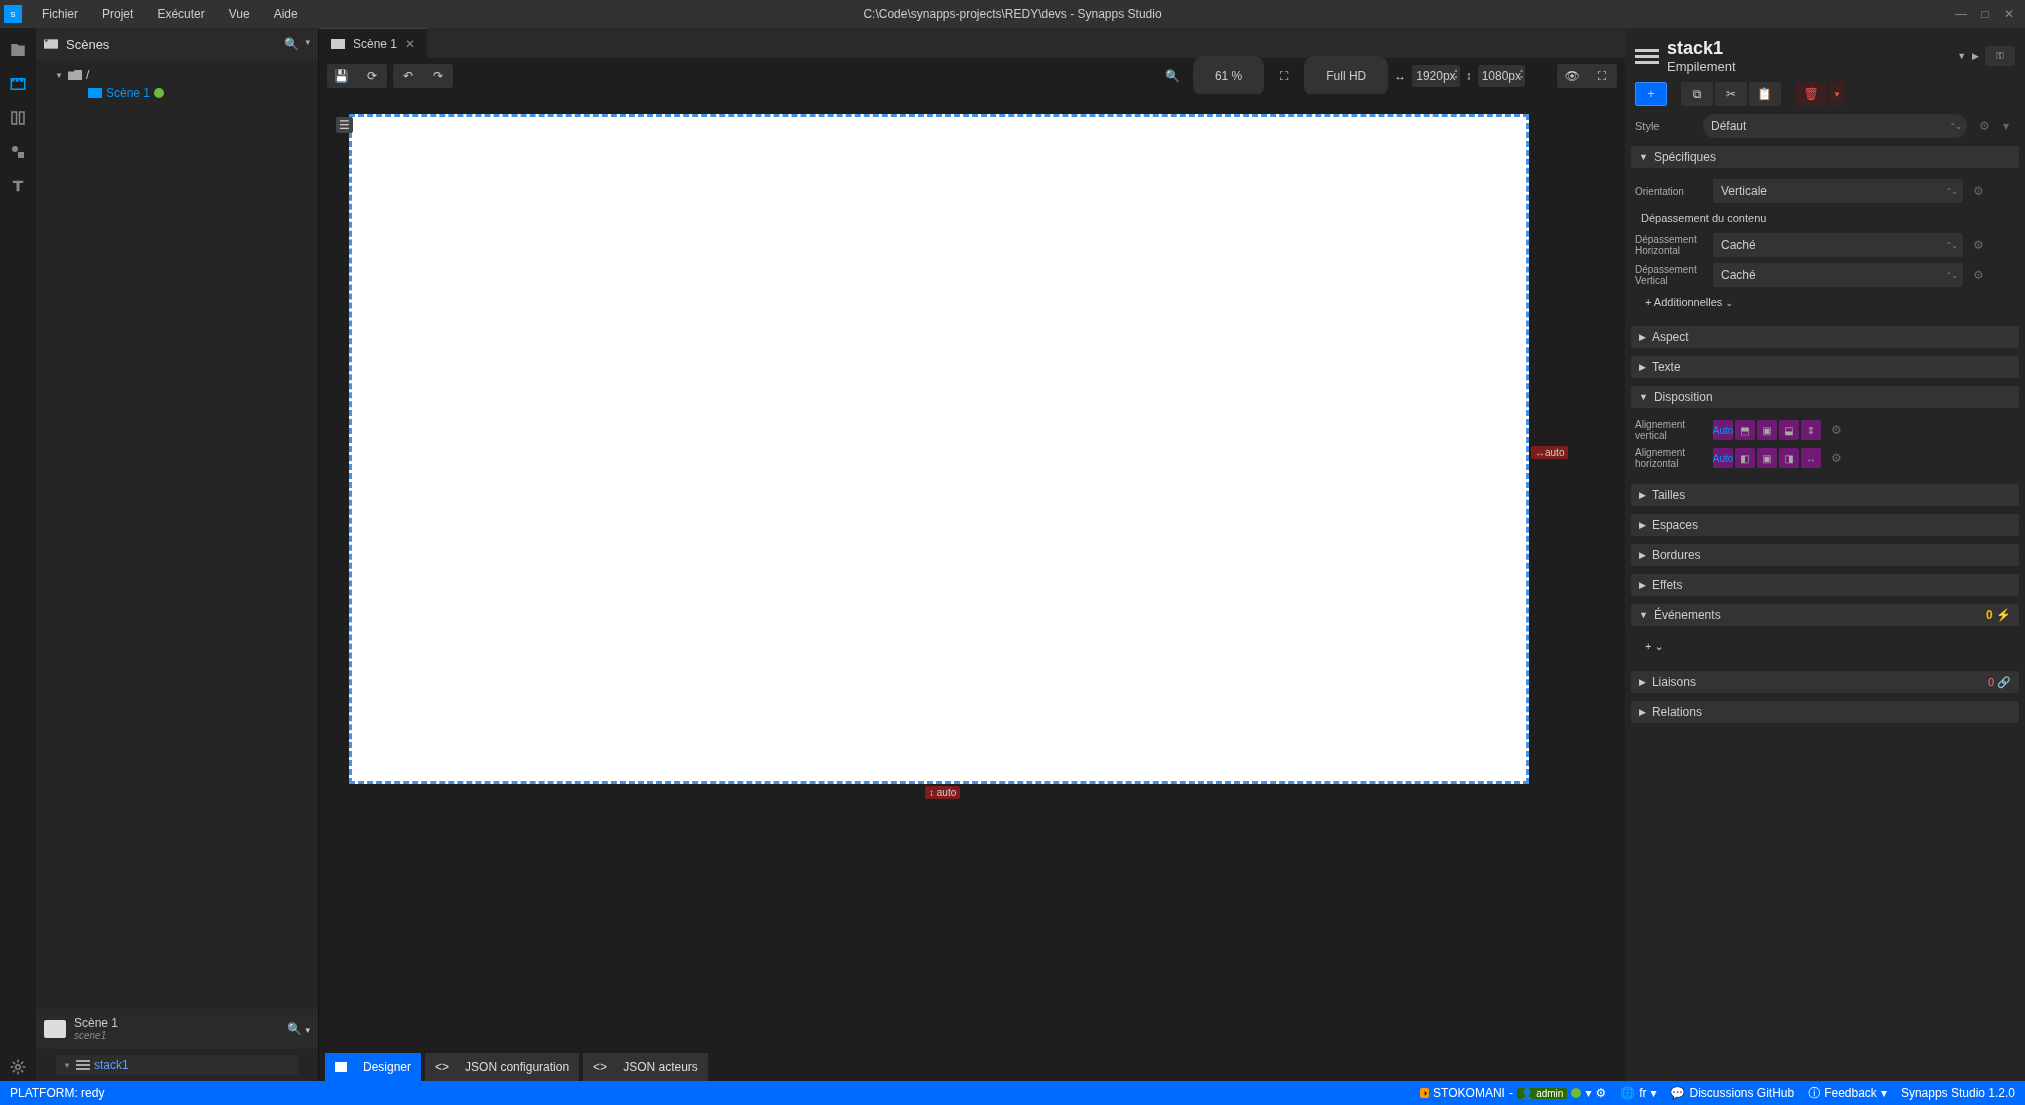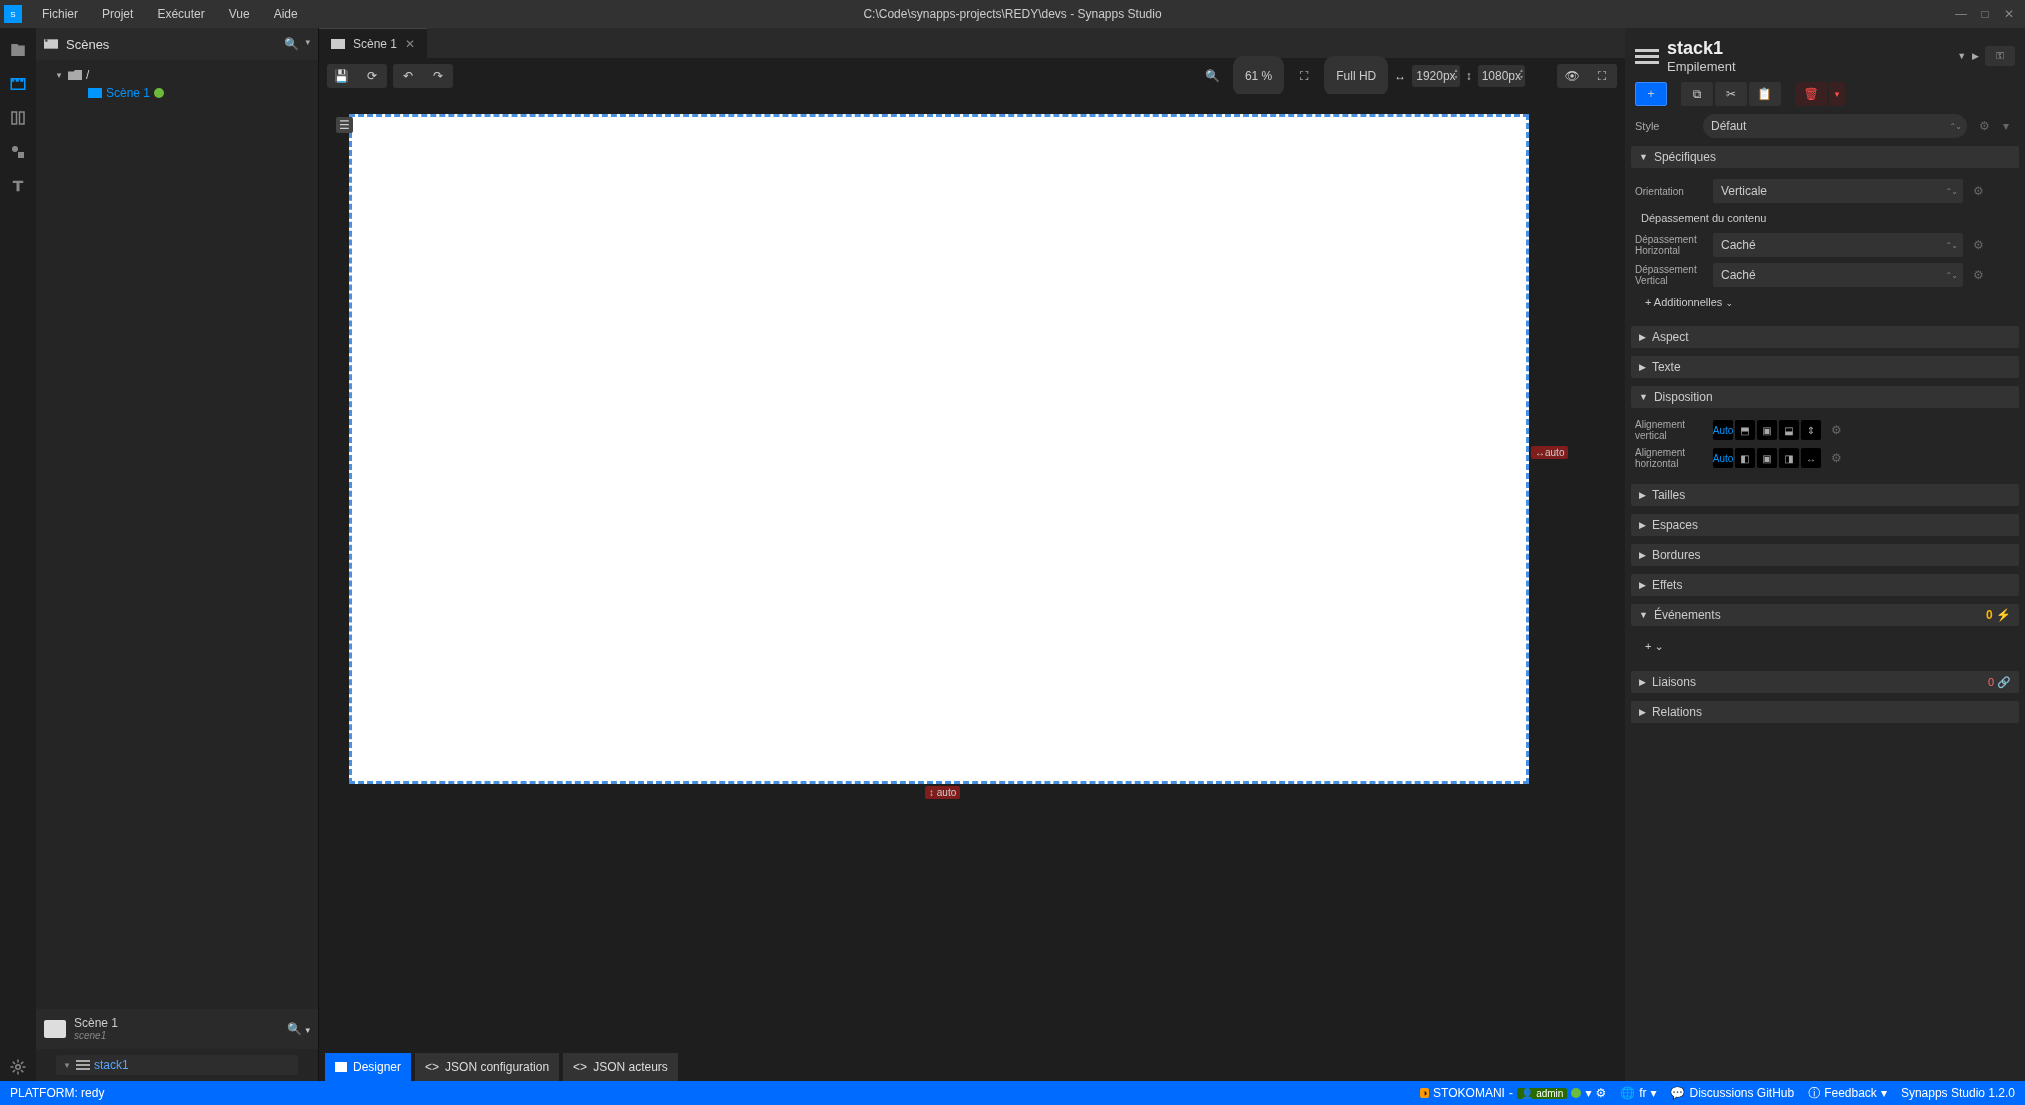--- a/index.html
+++ b/index.html
@@ -38,29 +38,29 @@
 .stack-icon span{height:2px;background:#aaa}
 .stack-label{color:#5aa5ff}
 .center{flex:1;display:flex;flex-direction:column;min-width:0}
 .tab-bar{height:30px;background:#2a2a2a;display:flex;align-items:center}
 .tab{height:100%;display:flex;align-items:center;gap:8px;padding:0 12px;background:#1e1e1e;border-top:1px solid #444}
 .tab .close{color:#888;cursor:pointer;font-size:12px}
 .toolbar{height:36px;display:flex;align-items:center;padding:0 8px;gap:6px;background:#1e1e1e}
 .tool-group{display:flex;gap:2px;background:#333;border-radius:3px;padding:1px}
 .tool-btn{width:28px;height:22px;display:flex;align-items:center;justify-content:center;color:#ccc;cursor:pointer;border-radius:2px}
 .spacer{flex:1}
-.zoom-display{padding:0 12px;height:40px;display:flex;align-items:center;background:#333;border-radius:10px;gap:8px}
+.zoom-display{padding:0 22px;height:40px;display:flex;align-items:center;background:#333;border-radius:10px;gap:8px}
 .dim{height:22px;display:flex;align-items:center;background:#333;border-radius:3px;padding:0 4px;position:relative}
 .dim .stepper{position:absolute;right:2px;top:1px;display:flex;flex-direction:column;font-size:6px;color:#888}
 .canvas-wrap{flex:1;background:#1e1e1e;position:relative;overflow:hidden}
 .canvas{position:absolute;left:30px;top:20px;width:1180px;height:670px;background:#fff;border:3px dashed #4a90e2}
 .canvas .hh{position:absolute;left:-16px;top:0;background:#444;padding:1px 3px;color:#ccc;border-radius:2px}
 .auto-label{position:absolute;font-size:10px;background:#7f1d1d;color:#ccc;padding:1px 4px;border-radius:2px}
 .bottom-tabs{height:28px;display:flex;align-items:center;padding:0 6px;gap:4px;background:#1e1e1e}
-.btab{display:flex;align-items:center;gap:6px;padding:15px 10px;border-radius:2px;cursor:pointer;color:#ddd;background:#333}
+.btab{display:flex;align-items:center;gap:16px;padding:15px 10px;border-radius:2px;cursor:pointer;color:#ddd;background:#333}
 .btab.active{background:#006bff;color:#fff}
 .right-panel{width:400px;background:#252526;display:flex;flex-direction:column;overflow:hidden}
 .rhead{display:flex;align-items:center;gap:8px;padding:10px 10px 4px 10px}
 .rhead .lines{display:flex;flex-direction:column;gap:3px;width:24px}
 .rhead .lines span{height:3px;background:#ccc}
 .rhead h2{font-size:18px;color:#eee;font-weight:600}
 .rhead .sub{font-size:13px;color:#ccc}
 .rhead-right{margin-left:auto;display:flex;gap:6px;color:#aaa;align-items:center}
 .key-btn{width:30px;height:20px;background:#333;border-radius:3px;display:flex;align-items:center;justify-content:center;font-size:10px}
 .btn-row{display:flex;padding:4px 10px;gap:2px}
@@ -76,21 +76,21 @@
 .section{background:#333;margin:4px 6px;padding:4px 8px;display:flex;align-items:center;gap:6px;border-radius:2px;cursor:pointer}
 .section .tri{font-size:9px}
 .section-body{padding:4px 6px 8px 6px}
 .prop-row{display:flex;align-items:center;gap:6px;padding:3px 4px}
 .prop-row label{width:72px;font-size:10px;color:#aaa;line-height:1.1}
 .prop-row .select2{width:250px;background:#333;height:24px;display:flex;align-items:center;padding:0 8px;border-radius:2px;position:relative}
 .prop-row .select2::after{content:"⌃⌄";position:absolute;right:6px;font-size:8px;color:#888;letter-spacing:-1px}
 .subheading{font-size:11px;color:#ccc;padding:6px 10px}
 .additional{padding:6px 14px;font-size:11px;color:#ccc;cursor:pointer}
 .align-btns{display:flex;gap:2px}
-.ab{width:20px;height:20px;background:#000000;display:flex;align-items:center;justify-content:center;font-size:10px;color:#aaa;border-radius:2px;cursor:pointer}
+.ab{width:20px;height:20px;background:#701a75;display:flex;align-items:center;justify-content:center;font-size:10px;color:#aaa;border-radius:2px;cursor:pointer}
 .ab.active{color:#0096ff}
 .ev-badge{margin-left:auto;color:#ffb400;font-weight:bold}
 .li-badge{margin-left:auto;color:#ff6b6b;font-size:11px}
 .statusbar{height:24px;background:#006bff;display:flex;align-items:center;padding:0 10px;color:#fff;font-size:12px;gap:12px}
 .statusbar .right{margin-left:auto;display:flex;align-items:center;gap:14px}
 .status-item{display:flex;align-items:center;gap:4px}
 .admin-tag{background:#2a6a00;padding:0 4px;font-size:10px;border-radius:2px}
 .dot-g{width:10px;height:10px;background:#6dbb3b;border-radius:50%;display:inline-block}
 svg{fill:currentColor}
 </style>

